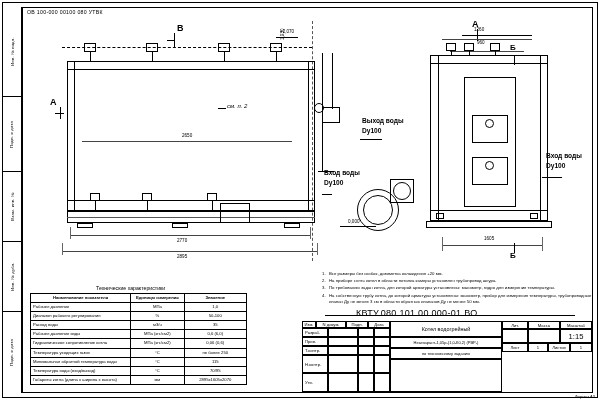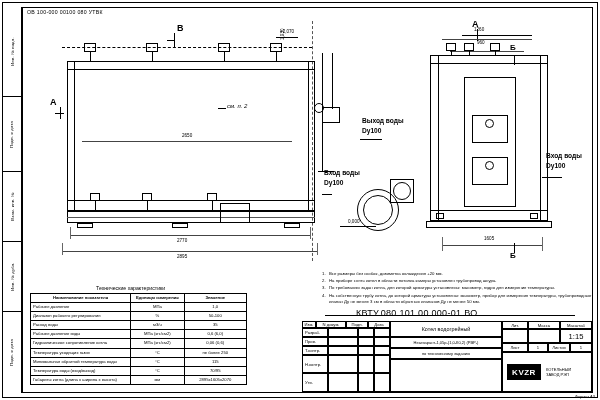--- a/index.html
+++ b/index.html
@@ -336,27 +336,16 @@
     <div class="cell c-ctr" style="left:258px;top:0;width:32px;height:8px;">Масштаб</div>
     <div class="cell" style="left:200px;top:8px;width:26px;height:14px;"></div>
     <div class="cell" style="left:226px;top:8px;width:32px;height:14px;"></div>
     <div class="cell c-ctr big" style="left:258px;top:8px;width:32px;height:14px;">1:15</div>
 
     <div class="cell c-ctr" style="left:200px;top:22px;width:26px;height:9px;">Лист</div>
     <div class="cell c-ctr" style="left:226px;top:22px;width:20px;height:9px;">1</div>
     <div class="cell c-ctr" style="left:246px;top:22px;width:22px;height:9px;">Листов</div>
     <div class="cell c-ctr" style="left:268px;top:22px;width:22px;height:9px;">1</div>
 
-    <div class="cell" style="left:200px;top:31px;width:90px;height:40px;padding:0;">
-      <div style="display:flex;align-items:center;width:100%;height:100%;padding:0 4px;box-sizing:border-box;">
-        <div style="width:34px;height:16px;background:#000;color:#fff;display:flex;align-items:center;justify-content:center;">
-          <span class="kvzr" style="font-size:8px;">KVZR</span>
-        </div>
-        <div style="margin-left:5px;line-height:1.25;">
-          <div style="font-size:4px;">КОТЕЛЬНЫЙ</div>
-          <div style="font-size:4px;">ЗАВОД РЭП</div>
-        </div>
-      </div>
-    </div>
   </div>
 
   <div class="format">Формат  A3</div>
 </div>
 
 </body></html>

